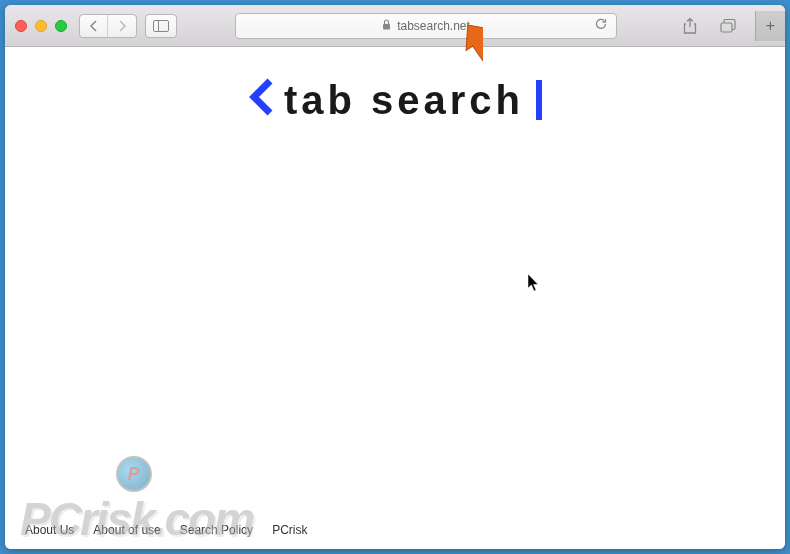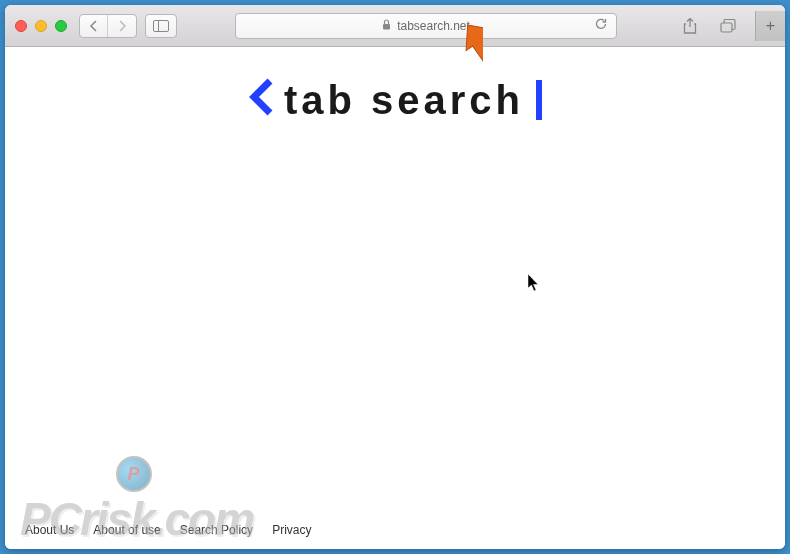--- a/index.html
+++ b/index.html
@@ -330,21 +330,21 @@
       </span>
       <span class="logo-text">tab search</span>
       <span class="logo-bar"></span>
     </div>
 
 
     <div class="footer">
       <a href="#">About Us</a>
       <a href="#">About of use</a>
       <a href="#">Search Policy</a>
-      <a href="#">Privacy</a>
+      <a href="#">PCrisk</a>
     </div>
   </div>
 </div>
 
 <div class="pointer-arrow">
   <svg width="45" height="45" viewBox="0 0 45 45">
     <path d="M 8 2 L 28 22 L 20 22 L 20 42 L 0 42 L 0 22 L -8 22 Z" transform="translate(22,6) rotate(-35)" fill="#e8681a" stroke="#b84d0a" stroke-width="1"></path>
   </svg>
 </div>
 

